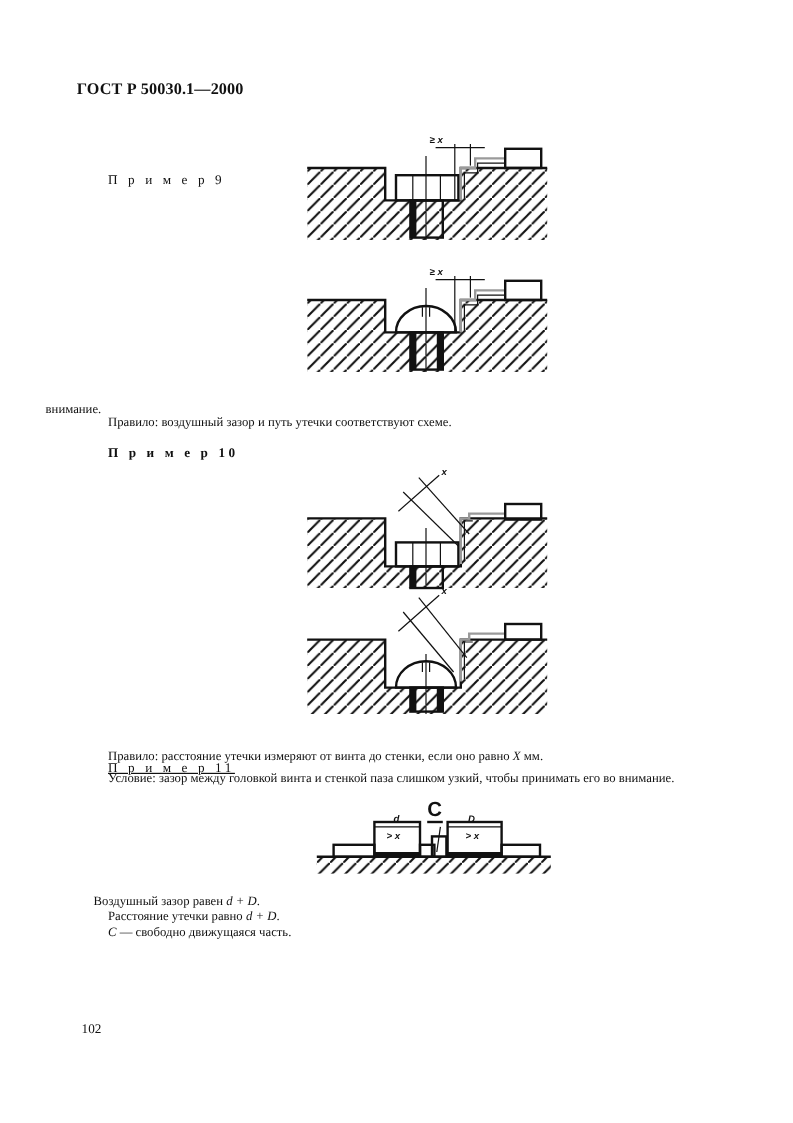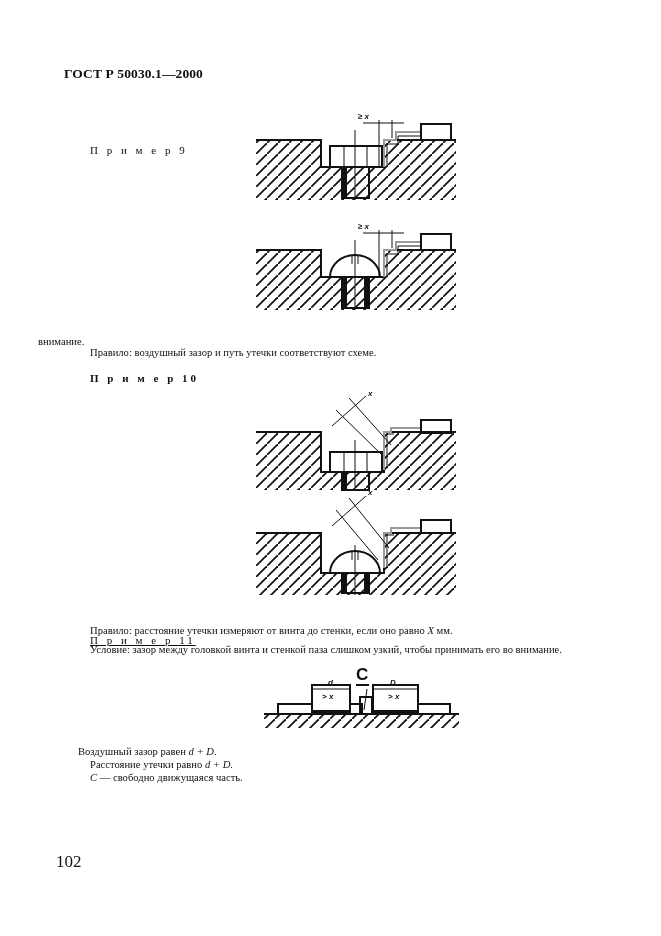--- a/index.html
+++ b/index.html
@@ -3,21 +3,21 @@
   <meta charset="utf-8">
   <style>
     html, body { margin: 0; padding: 0; background: #ffffff; }
     body { width: 661px; height: 936px; position: relative; overflow: hidden;
       font-family: "Liberation Serif", serif; color: #111; }
     .abs { position: absolute; }
     .header { left: 64px; top: 66px; font-size: 13.5px; font-weight: bold; letter-spacing: 0.1px; }
     .example { font-size: 11px; letter-spacing: 3px; }
     .para { font-size: 10.6px; line-height: 12.5px; }
     .indent { text-indent: 26px; }
-    .page-num { left: 56px; top: 852px; font-size: 17px; }
+    .page-num { left: 68px; top: 852px; font-size: 11px; }
     svg { position: absolute; overflow: visible; }
     .ln { stroke: #111; stroke-width: 2; fill: none; }
     .thin { stroke: #111; stroke-width: 1; fill: none; }
     .hatch { stroke: #111; stroke-width: 1.8; }
     .gray { stroke: #9a9a9a; stroke-width: 2; fill: none; }
     .lbl { font-family: "Liberation Sans", sans-serif; font-size: 8px; font-weight: bold; font-style: italic; fill: #111; }
     .big { font-family: "Liberation Sans", sans-serif; font-size: 17px; font-weight: bold; fill: #111; }
     i { font-style: italic; }
   </style>
 </head>

